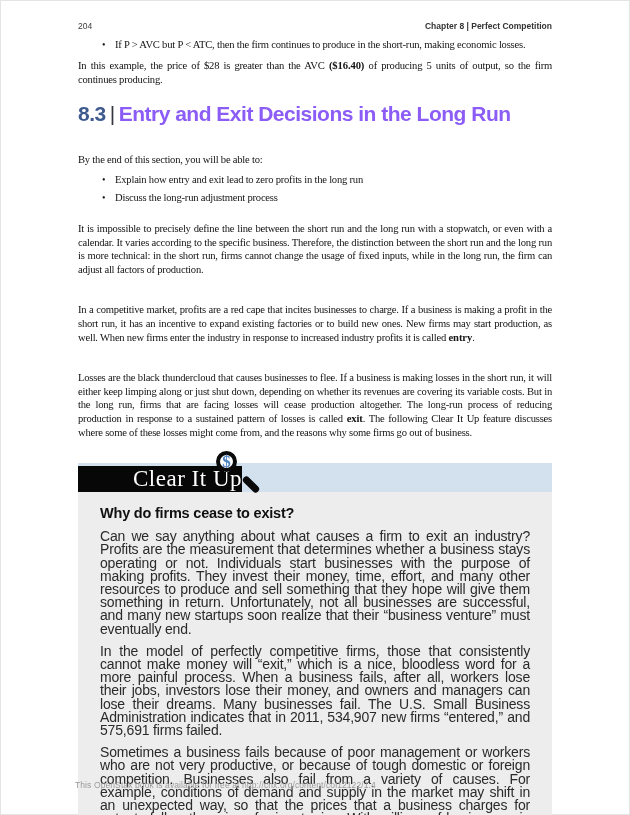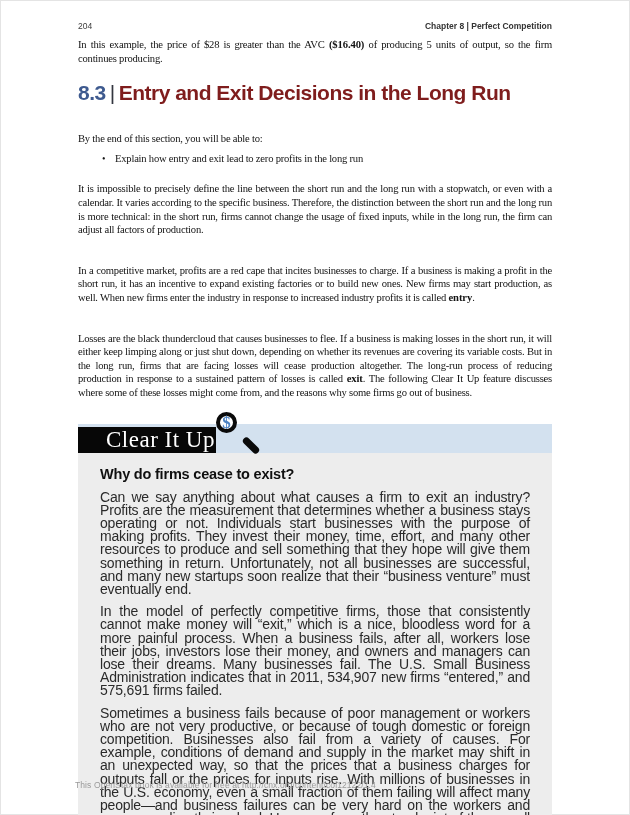--- a/index.html
+++ b/index.html
@@ -58,43 +58,44 @@
   h1.sec {
     margin-top: 16px;
     font-family: "Liberation Sans", sans-serif;
     font-size: 21px;
     font-weight: 700;
     letter-spacing: -0.5px;
     white-space: nowrap;
   }
   h1.sec .num  { color: #3e5a8f; }
   h1.sec .pipe { color: #33363f; font-weight: 400; margin: 0 4px; }
-  h1.sec .ttl  { color: #7f1d1d; }
+  h1.sec .ttl  { color: #8b5cf6; }
   .objintro { margin-top: 16px; }
   ul.objlist { margin-top: 6px; margin-bottom: 0; }
   ul.objlist li { margin-bottom: 5px; }
   
   .ciu { margin-top: 24px; }
   .ciu-strip {
     position: relative;
     height: 29px;
     background: #d3e1ef;
   }
   .ciu-banner {
     position: absolute;
     left: 0; bottom: 0;
-    width: 138px;
+    width: 164px;
     height: 26px;
     background: #070707;
     color: #ffffff;
     font-family: "Liberation Serif", serif;
     font-size: 23px;
     line-height: 25px;
-    padding-left: 28px;
+    padding-left: 11px;
     letter-spacing: 0.5px;
+    text-align: right;
   }
   .magnifier {
     position: absolute;
     left: 138px;
     top: -12px;
     width: 52px;
     height: 48px;
   }
   .lens {
     position: absolute;
@@ -160,30 +161,32 @@
 
 <div class="page">
 
   <div class="hdr">
     <span class="pgnum">204</span>
     <span class="chap">Chapter 8 | Perfect Competition</span>
   </div>
 
 
   <ul class="blist">
+    <li>If P &gt; AVC but P &lt; ATC, then the firm continues to produce in the short-run, making economic losses.</li>
   </ul>
 
   <p class="bodytext" style="margin-top:2px"><span>In this example, the price of $28 is greater than the AVC </span><b>($16.40)</b><span> of producing 5 units of output, so the firm continues producing.</span></p>
 
   <h1 class="sec"><span class="num">8.3</span><span class="pipe">|</span><span class="ttl">Entry and Exit Decisions in the Long Run</span></h1>
 
   <p class="bodytext objintro">By the end of this section, you will be able to:</p>
 
   <ul class="blist objlist">
     <li>Explain how entry and exit lead to zero profits in the long run</li>
+    <li>Discuss the long-run adjustment process</li>
   </ul>
 
   <p class="bodytext" style="margin-top:17px">It is impossible to precisely define the line between the short run and the long run with a stopwatch, or even with a calendar. It varies according to the specific business. Therefore, the distinction between the short run and the long run is more technical: in the short run, firms cannot change the usage of fixed inputs, while in the long run, the firm can adjust all factors of production.</p>
 
   <p class="bodytext"><span>In a competitive market, profits are a red cape that incites businesses to charge. If a business is making a profit in the short run, it has an incentive to expand existing factories or to build new ones. New firms may start production, as well. When new firms enter the industry in response to increased industry profits it is called </span><b>entry</b><span>.</span></p>
 
   <p class="bodytext"><span>Losses are the black thundercloud that causes businesses to flee. If a business is making losses in the short run, it will either keep limping along or just shut down, depending on whether its revenues are covering its variable costs. But in the long run, firms that are facing losses will cease production altogether. The long-run process of reducing production in response to a sustained pattern of losses is called </span><b>exit</b><span>. The following Clear It Up feature discusses where some of these losses might come from, and the reasons why some firms go out of business.</span></p>
 
   <div class="ciu">
     <div class="ciu-strip">

